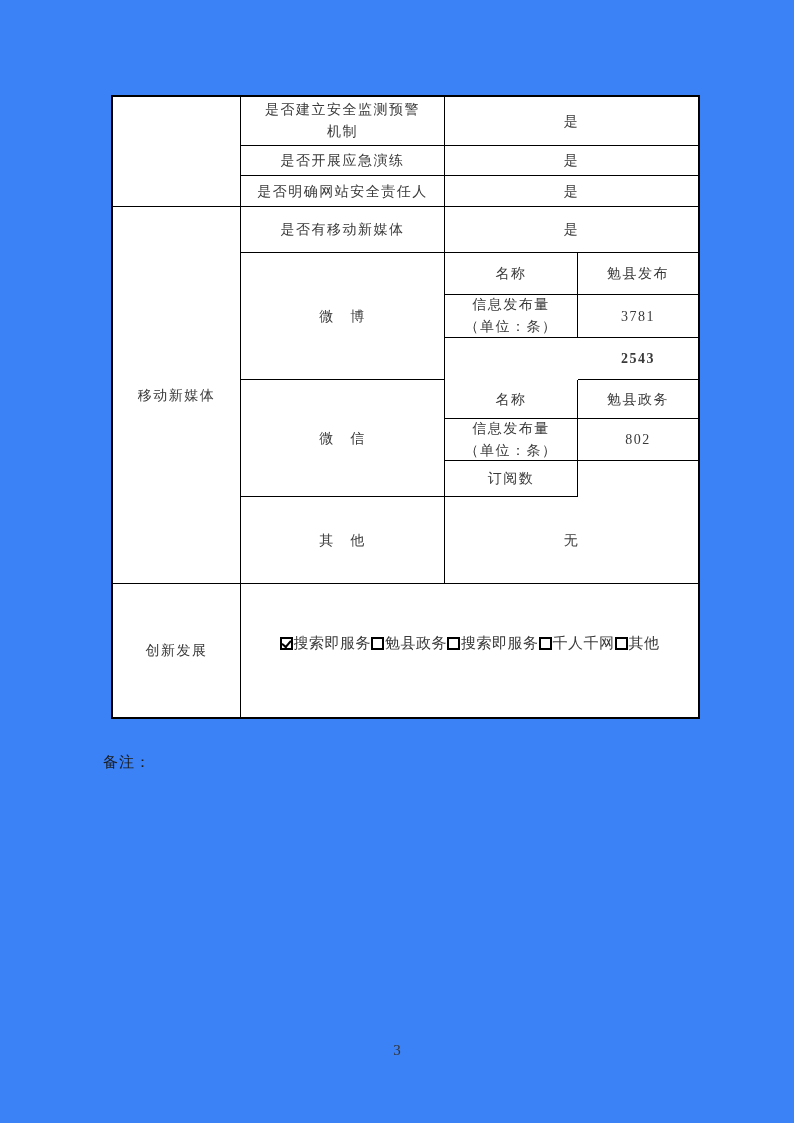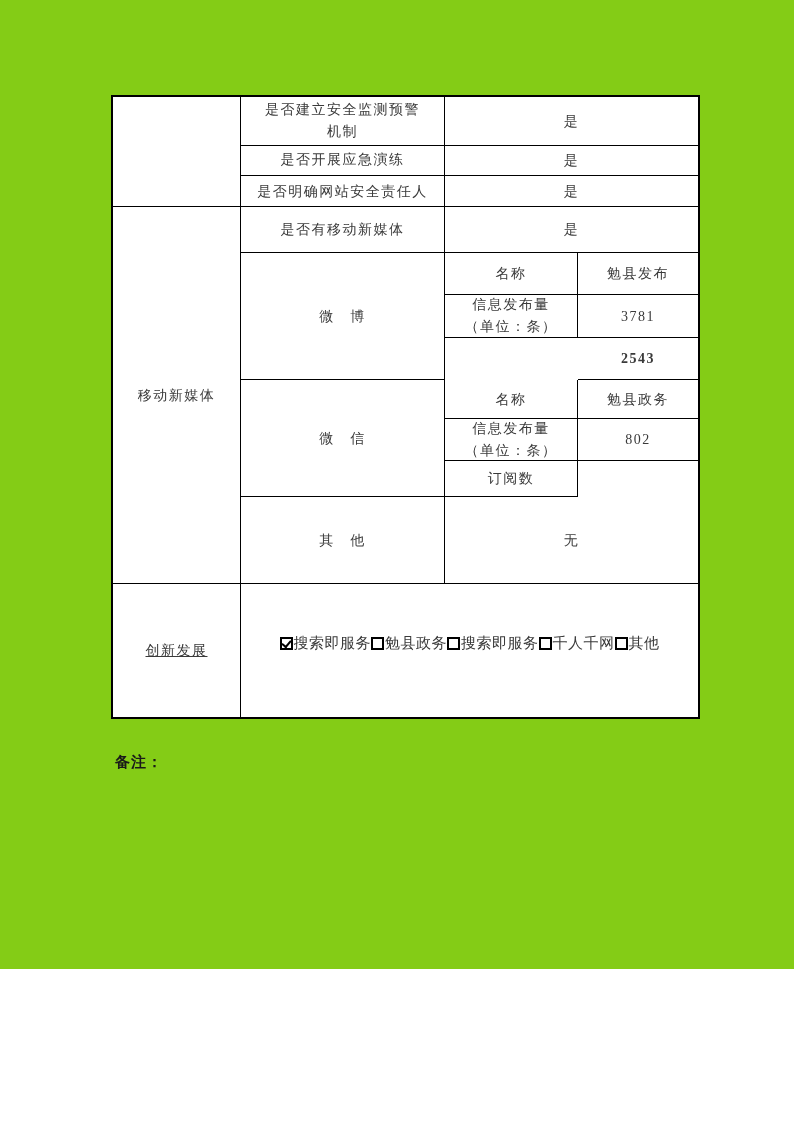--- a/index.html
+++ b/index.html
@@ -1,18 +1,18 @@
 <!DOCTYPE html>
 <html><head>
 <meta charset="utf-8">
 <style>
   * { margin:0; padding:0; box-sizing:border-box; }
   html,body { width:794px; height:1123px; background:#ffffff;
     font-family:"Liberation Serif","DejaVu Serif",serif; color:#3a3a3a; }
-  .page { position:relative; width:794px; height:969px; background:#84cc16; overflow:hidden; }
+  .page { position:relative; width:794px; height:1123px; background:#3b82f6; overflow:hidden; }
 
   .report-table {
     position:absolute; left:111px; top:95px;
     display:grid;
     grid-template-columns:128px 204px 133px 120px;
     grid-template-rows:49px 30px 31px 46px 42px 43px 42px 39px 42px 36px 87px 133px;
     border:2px solid #000;
     background:#fff;
   }
   .cell {
@@ -22,59 +22,59 @@
     line-height:23px; overflow:hidden;
   }
   .no-r { border-right:none; }
   .no-b { border-bottom:none; }
   .two-line { line-height:22px; }
 
   
   .a-sec1   { grid-column:1; grid-row:1 / span 3; }
   .b-r1     { grid-column:2; grid-row:1; }
   .c-r1     { grid-column:3 / span 2; grid-row:1; }
-  .b-r2     { grid-column:2; grid-row:2;font-family:Liberation Mono, monospace; }
+  .b-r2     { grid-column:2; grid-row:2; }
   .c-r2     { grid-column:3 / span 2; grid-row:2; }
   .b-r3     { grid-column:2; grid-row:3; }
   .c-r3     { grid-column:3 / span 2; grid-row:3; }
   .a-mobile { grid-column:1; grid-row:4 / span 8; }
   .b-r4     { grid-column:2; grid-row:4; }
   .c-r4     { grid-column:3 / span 2; grid-row:4; }
   .b-weibo  { grid-column:2; grid-row:5 / span 3; }
   .c-r5 { grid-column:3; grid-row:5; } .d-r5 { grid-column:4; grid-row:5; }
   .c-r6 { grid-column:3; grid-row:6; } .d-r6 { grid-column:4; grid-row:6; }
   .c-r7 { grid-column:3; grid-row:7; } .d-r7 { grid-column:4; grid-row:7;font-weight:bold; }
   .b-wechat { grid-column:2; grid-row:8 / span 3; }
   .c-r8 { grid-column:3; grid-row:8; } .d-r8 { grid-column:4; grid-row:8; }
   .c-r9 { grid-column:3; grid-row:9; } .d-r9 { grid-column:4; grid-row:9; }
   .c-r10{ grid-column:3; grid-row:10;font-family:Liberation Serif, serif;} .d-r10{ grid-column:4; grid-row:10; }
   .b-other { grid-column:2; grid-row:11; }
   .c-other { grid-column:3 / span 2; grid-row:11; }
-  .a-innov { grid-column:1; grid-row:12;text-decoration:underline; }
+  .a-innov { grid-column:1; grid-row:12; }
   .b-innov { grid-column:2 / span 3; grid-row:12; padding-bottom:15px; }
 
   
   .opt-row { display:flex; align-items:center; justify-content:center; letter-spacing:0; }
   .opt { display:inline-flex; align-items:center; cursor:pointer; }
   .opt-label { font-size:15px; color:#3a3a3a; letter-spacing:0.5px; }
   .box {
     display:inline-block; position:relative;
     width:13px; height:13px; border:2px solid #000; background:#fff;
     margin-right:1px; flex:0 0 auto;
   }
   .box.checked::after {
     content:""; position:absolute; left:0px; top:1px;
     width:7px; height:4px;
     border-left:2px solid #000; border-bottom:2px solid #000;
     transform:rotate(-50deg);
   }
 
   .remark {
     position:absolute; left:103px; top:753px;
-    font-size:15px; font-weight:bold; color:#1a1a1a; letter-spacing:1px;margin-left:12px;
+    font-size:15px; font-weight:normal; color:#1a1a1a; letter-spacing:1px;
   }
   .page-number {
     position:absolute; left:0; top:1042px; width:100%;
     text-align:center; font-size:15px; color:#333;
   }
 </style>
 </head>
 <body>
 
 <div class="page">

